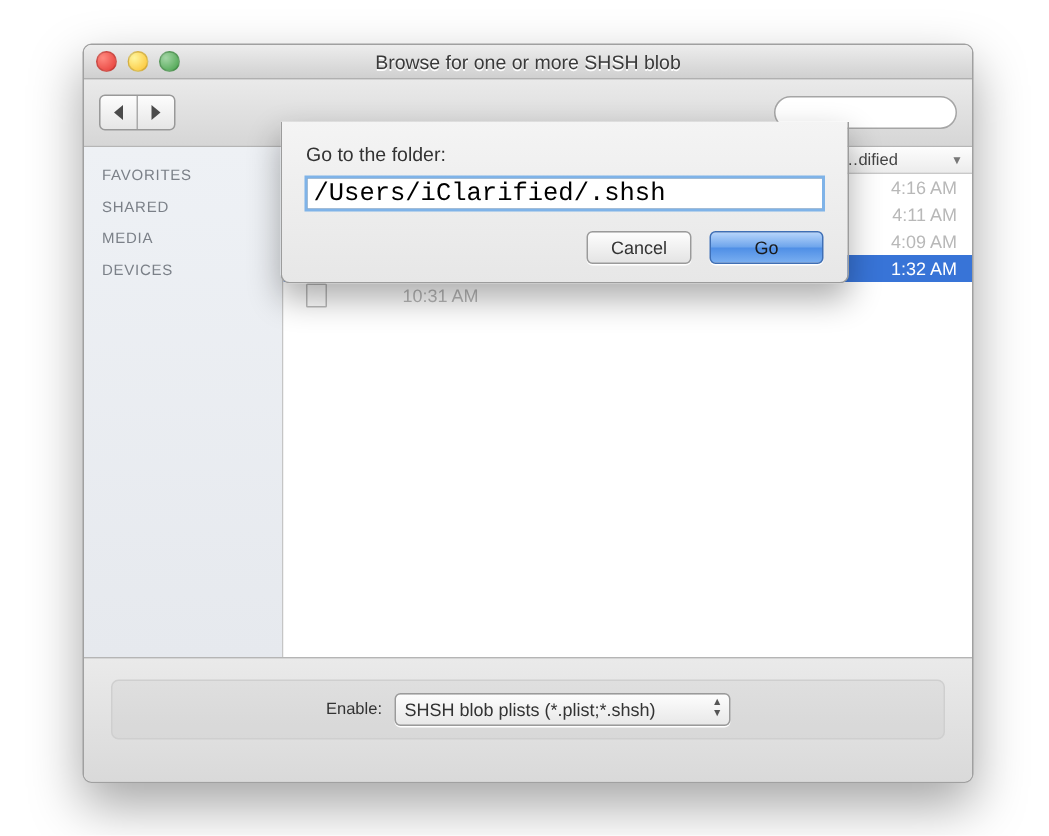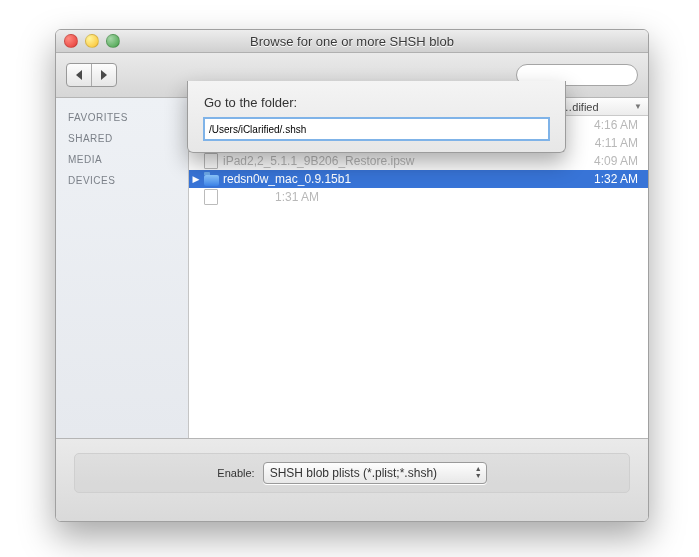--- a/index.html
+++ b/index.html
@@ -34,21 +34,21 @@
 .doc-ic{width:12px;height:14px;background:#fff;border:1px solid #bbb;border-radius:1px;position:relative}
 .folder-ic{width:15px;height:11px;background:linear-gradient(#8ec8ff,#3b82e6);border-radius:2px;position:relative;top:1px}
 .folder-ic:before{content:"";position:absolute;top:-3px;left:0;width:6px;height:3px;background:#6da9e8;border-radius:1px 1px 0 0}
 .bottom{background:linear-gradient(#eaeaea,#d9d9d9);border-top:1px solid #b5b5b5;padding:14px;height:85px;box-sizing:border-box}
 .enrow{display:flex;align-items:center;justify-content:center;gap:8px;background:rgba(0,0,0,0.03);border:1px solid #cfcfcf;border-radius:5px;padding:8px 0;margin:0 4px}
 .sel-ctrl{border:1px solid #9a9a9a;border-radius:4px;background:linear-gradient(#fdfdfd,#e8e8e8);height:20px;min-width:210px;display:flex;align-items:center;padding:0 6px;font-size:12px;position:relative;box-shadow:0 1px 0 #fff}
 .sel-ctrl .arrs{position:absolute;right:4px;top:2px;font-size:7px;line-height:7px;color:#555}
 .btn{border:1px solid #9a9a9a;border-radius:4px;background:linear-gradient(#fdfdfd,#e4e4e4);height:20px;min-width:68px;font-size:12px;display:flex;align-items:center;justify-content:center;box-shadow:0 1px 0 #fff}
 .sheet{position:absolute;left:131px;top:51px;width:379px;background:linear-gradient(#f4f4f4,#e7e7e7);border:1px solid #9c9c9c;border-top:none;border-radius:0 0 6px 6px;box-shadow:0 10px 22px rgba(0,0,0,.32);padding:14px 16px 12px;box-sizing:border-box}
 .sheet-lbl{font-size:13px;color:#333;margin-bottom:8px}
-.sheet-input{width:100%;height:22px;border:1px solid #8b8b8b;border-radius:0;background:#fff;padding:0 4px;font-size:10px;font-family:Liberation Sans, sans-serif;box-sizing:border-box;outline:2px solid #7fb3e8;outline-offset:-1px}
+.sheet-input{width:100%;height:22px;border:1px solid #8b8b8b;border-radius:0;background:#fff;padding:0 4px;font-size:17px;font-family:Liberation Mono, monospace;box-sizing:border-box;outline:2px solid #7fb3e8;outline-offset:-1px}
 .sheet-btns{display:flex;justify-content:flex-end;gap:12px;margin-top:14px}
 .btn.primary{background:linear-gradient(#b7d5fb,#6ea5ec 48%,#4f8fe6 52%,#79aef0);border-color:#3f6fb5;color:#1a1a1a;min-width:74px}
 .search{margin-left:auto;height:20px;border:1px solid #a5a5a5;border-radius:11px;background:#fff;width:120px}
 .tri{display:inline-block;width:0;height:0}
 .tri.l{border-top:5px solid transparent;border-bottom:5px solid transparent;border-right:6px solid #4a4a4a}
 .tri.r{border-top:5px solid transparent;border-bottom:5px solid transparent;border-left:6px solid #4a4a4a}
 .sort-ic{font-size:8px;color:#777}
 </style>
 </head>
 <body>
@@ -121,35 +121,39 @@
               <span class="folder-ic"></span>
             </span>
             <span class="nm">redsn0w_mac_0.9.15b1</span>
             <span class="dt">1:32 AM</span>
           </div>
           <div class="row dim">
             <span class="disc"></span>
             <span class="ic">
               <span class="doc-ic"></span>
             </span>
-            <span class="dt">1:31 AM</span>
+            <span class="dt">10:31 AM</span>
           </div>
         </div>
     </div>
   </div>
 
   <div class="bottom">
     <div class="enrow">
       <span>Enable:</span>
       <div class="sel-ctrl">
         <span>SHSH blob plists (*.plist;*.shsh)</span>
         <span class="arrs">▲<br>▼</span>
       </div>
     </div>
   </div>
 
   <div class="sheet">
     <div class="sheet-lbl">Go to the folder:</div>
     <div style="position:relative">
       <input class="sheet-input" value="/Users/iClarified/.shsh" style="">
     </div>
+    <div class="sheet-btns">
+      <div class="btn">Cancel</div>
+      <div class="btn primary">Go</div>
+    </div>
   </div>
 </div>
 
 </body></html>

